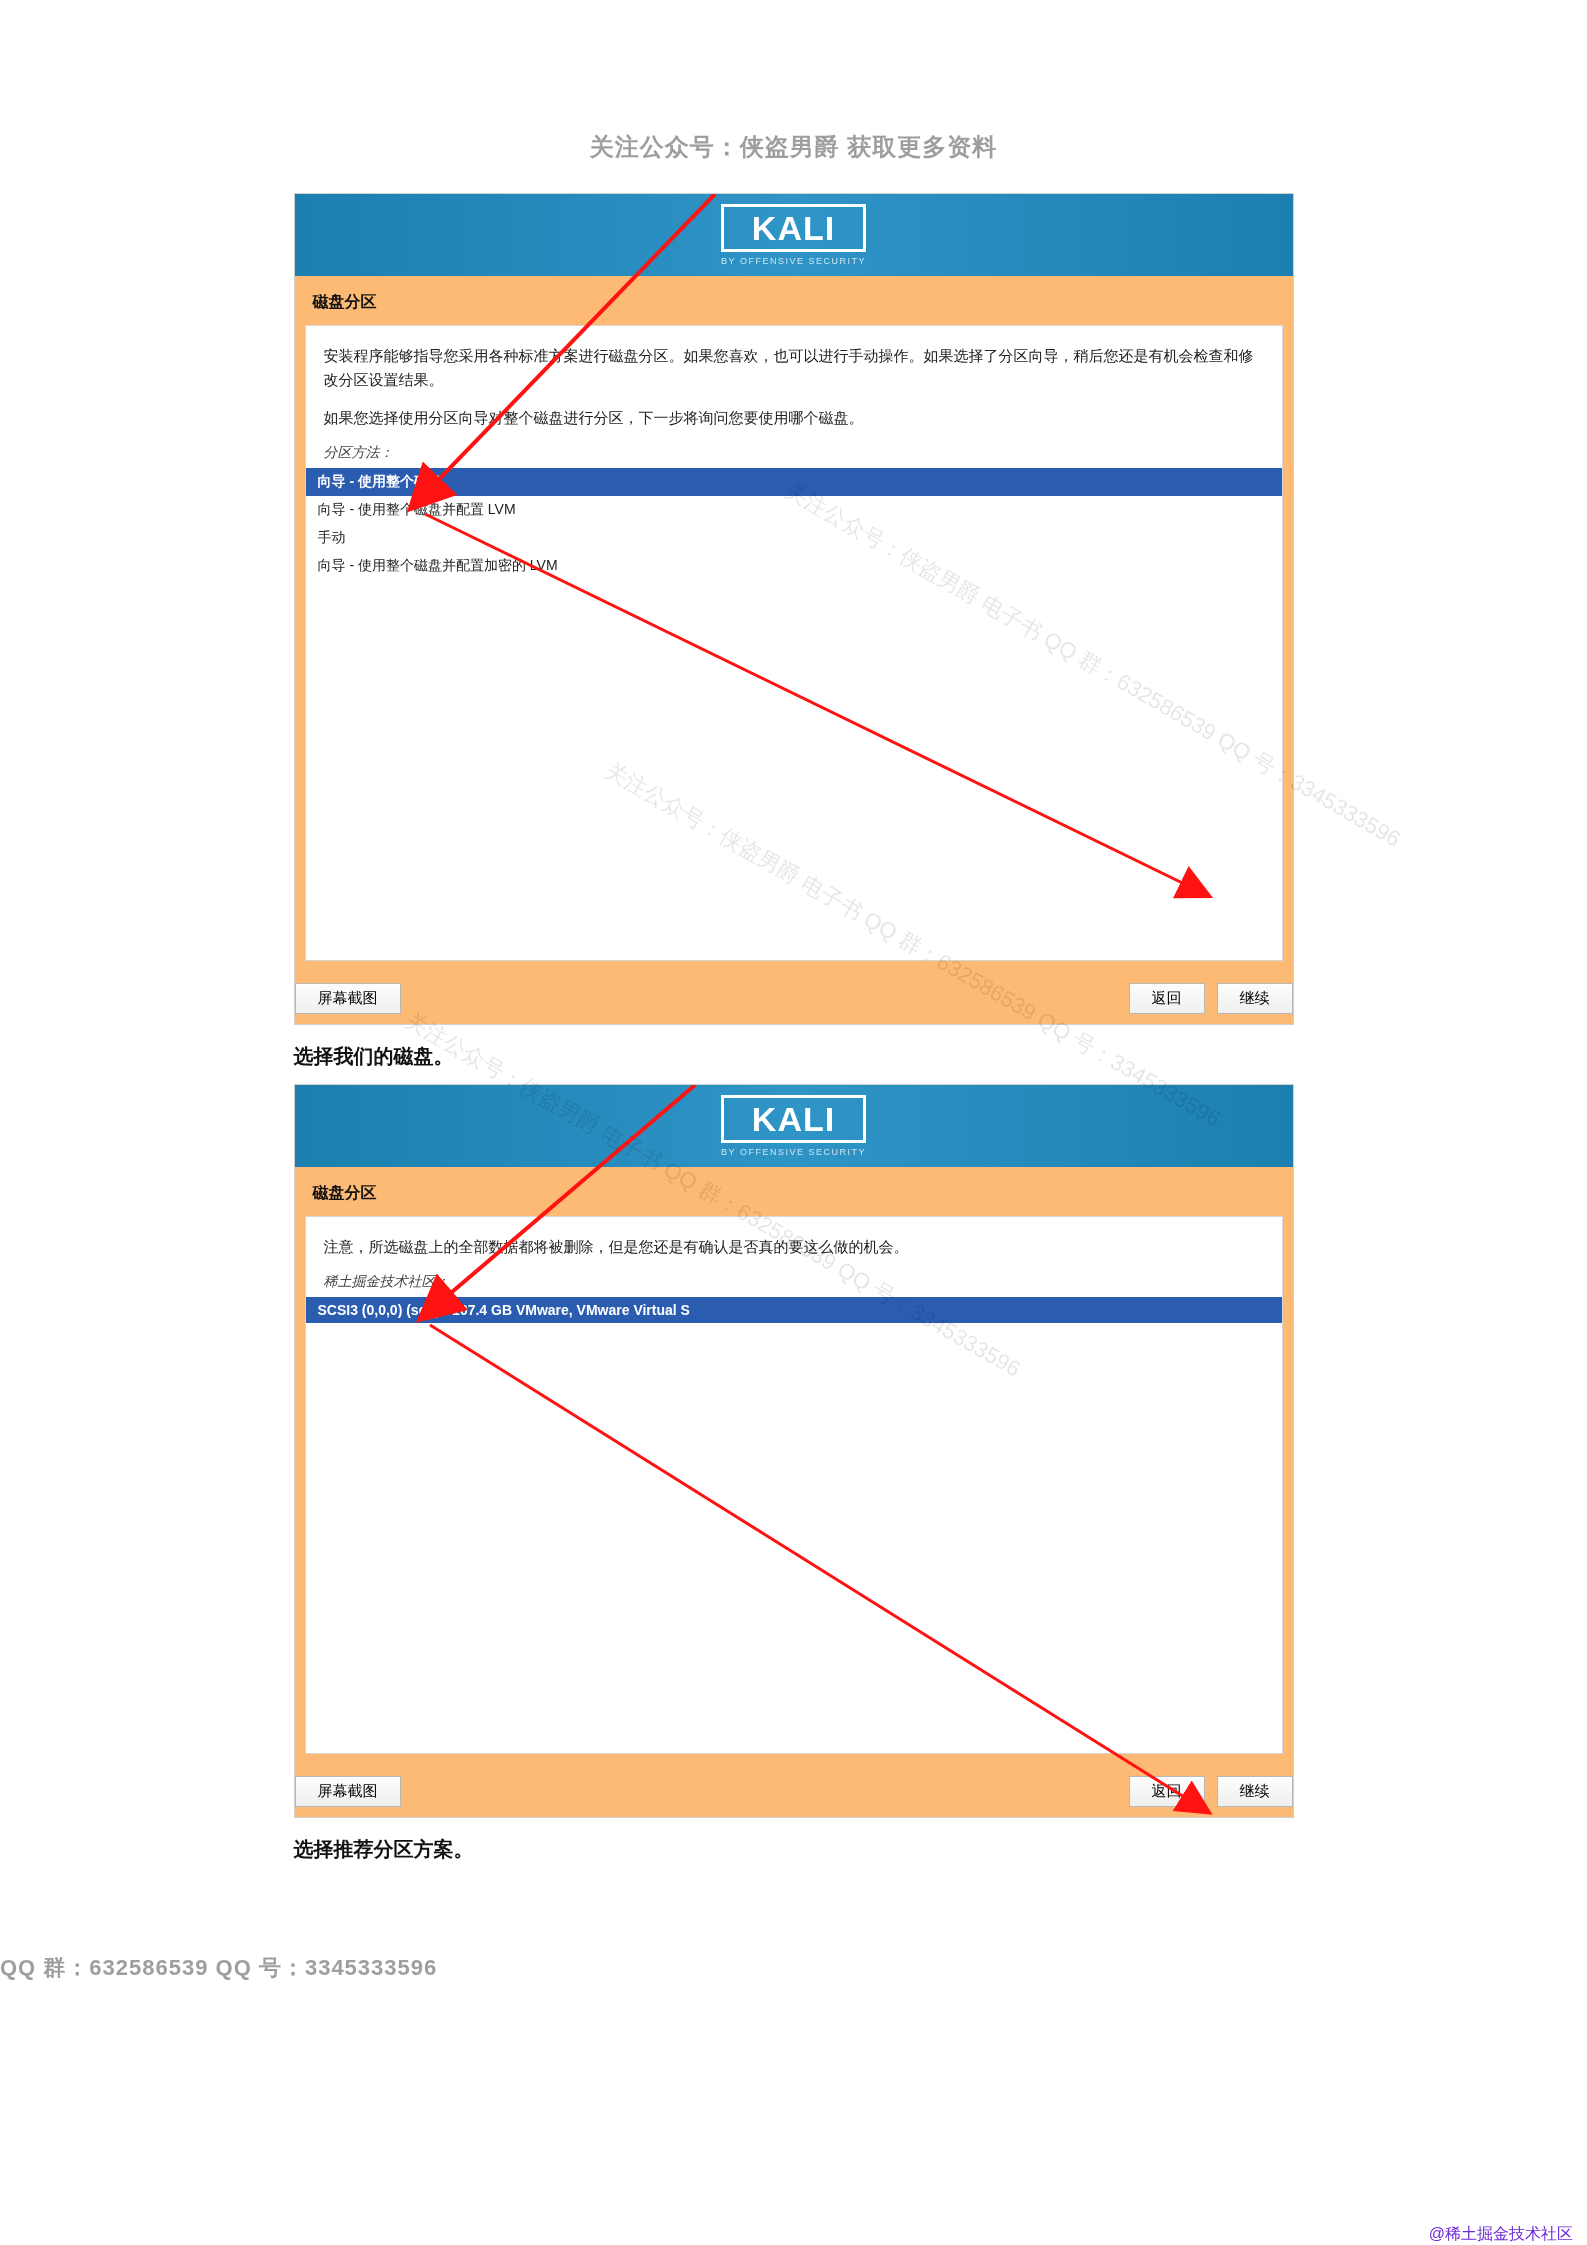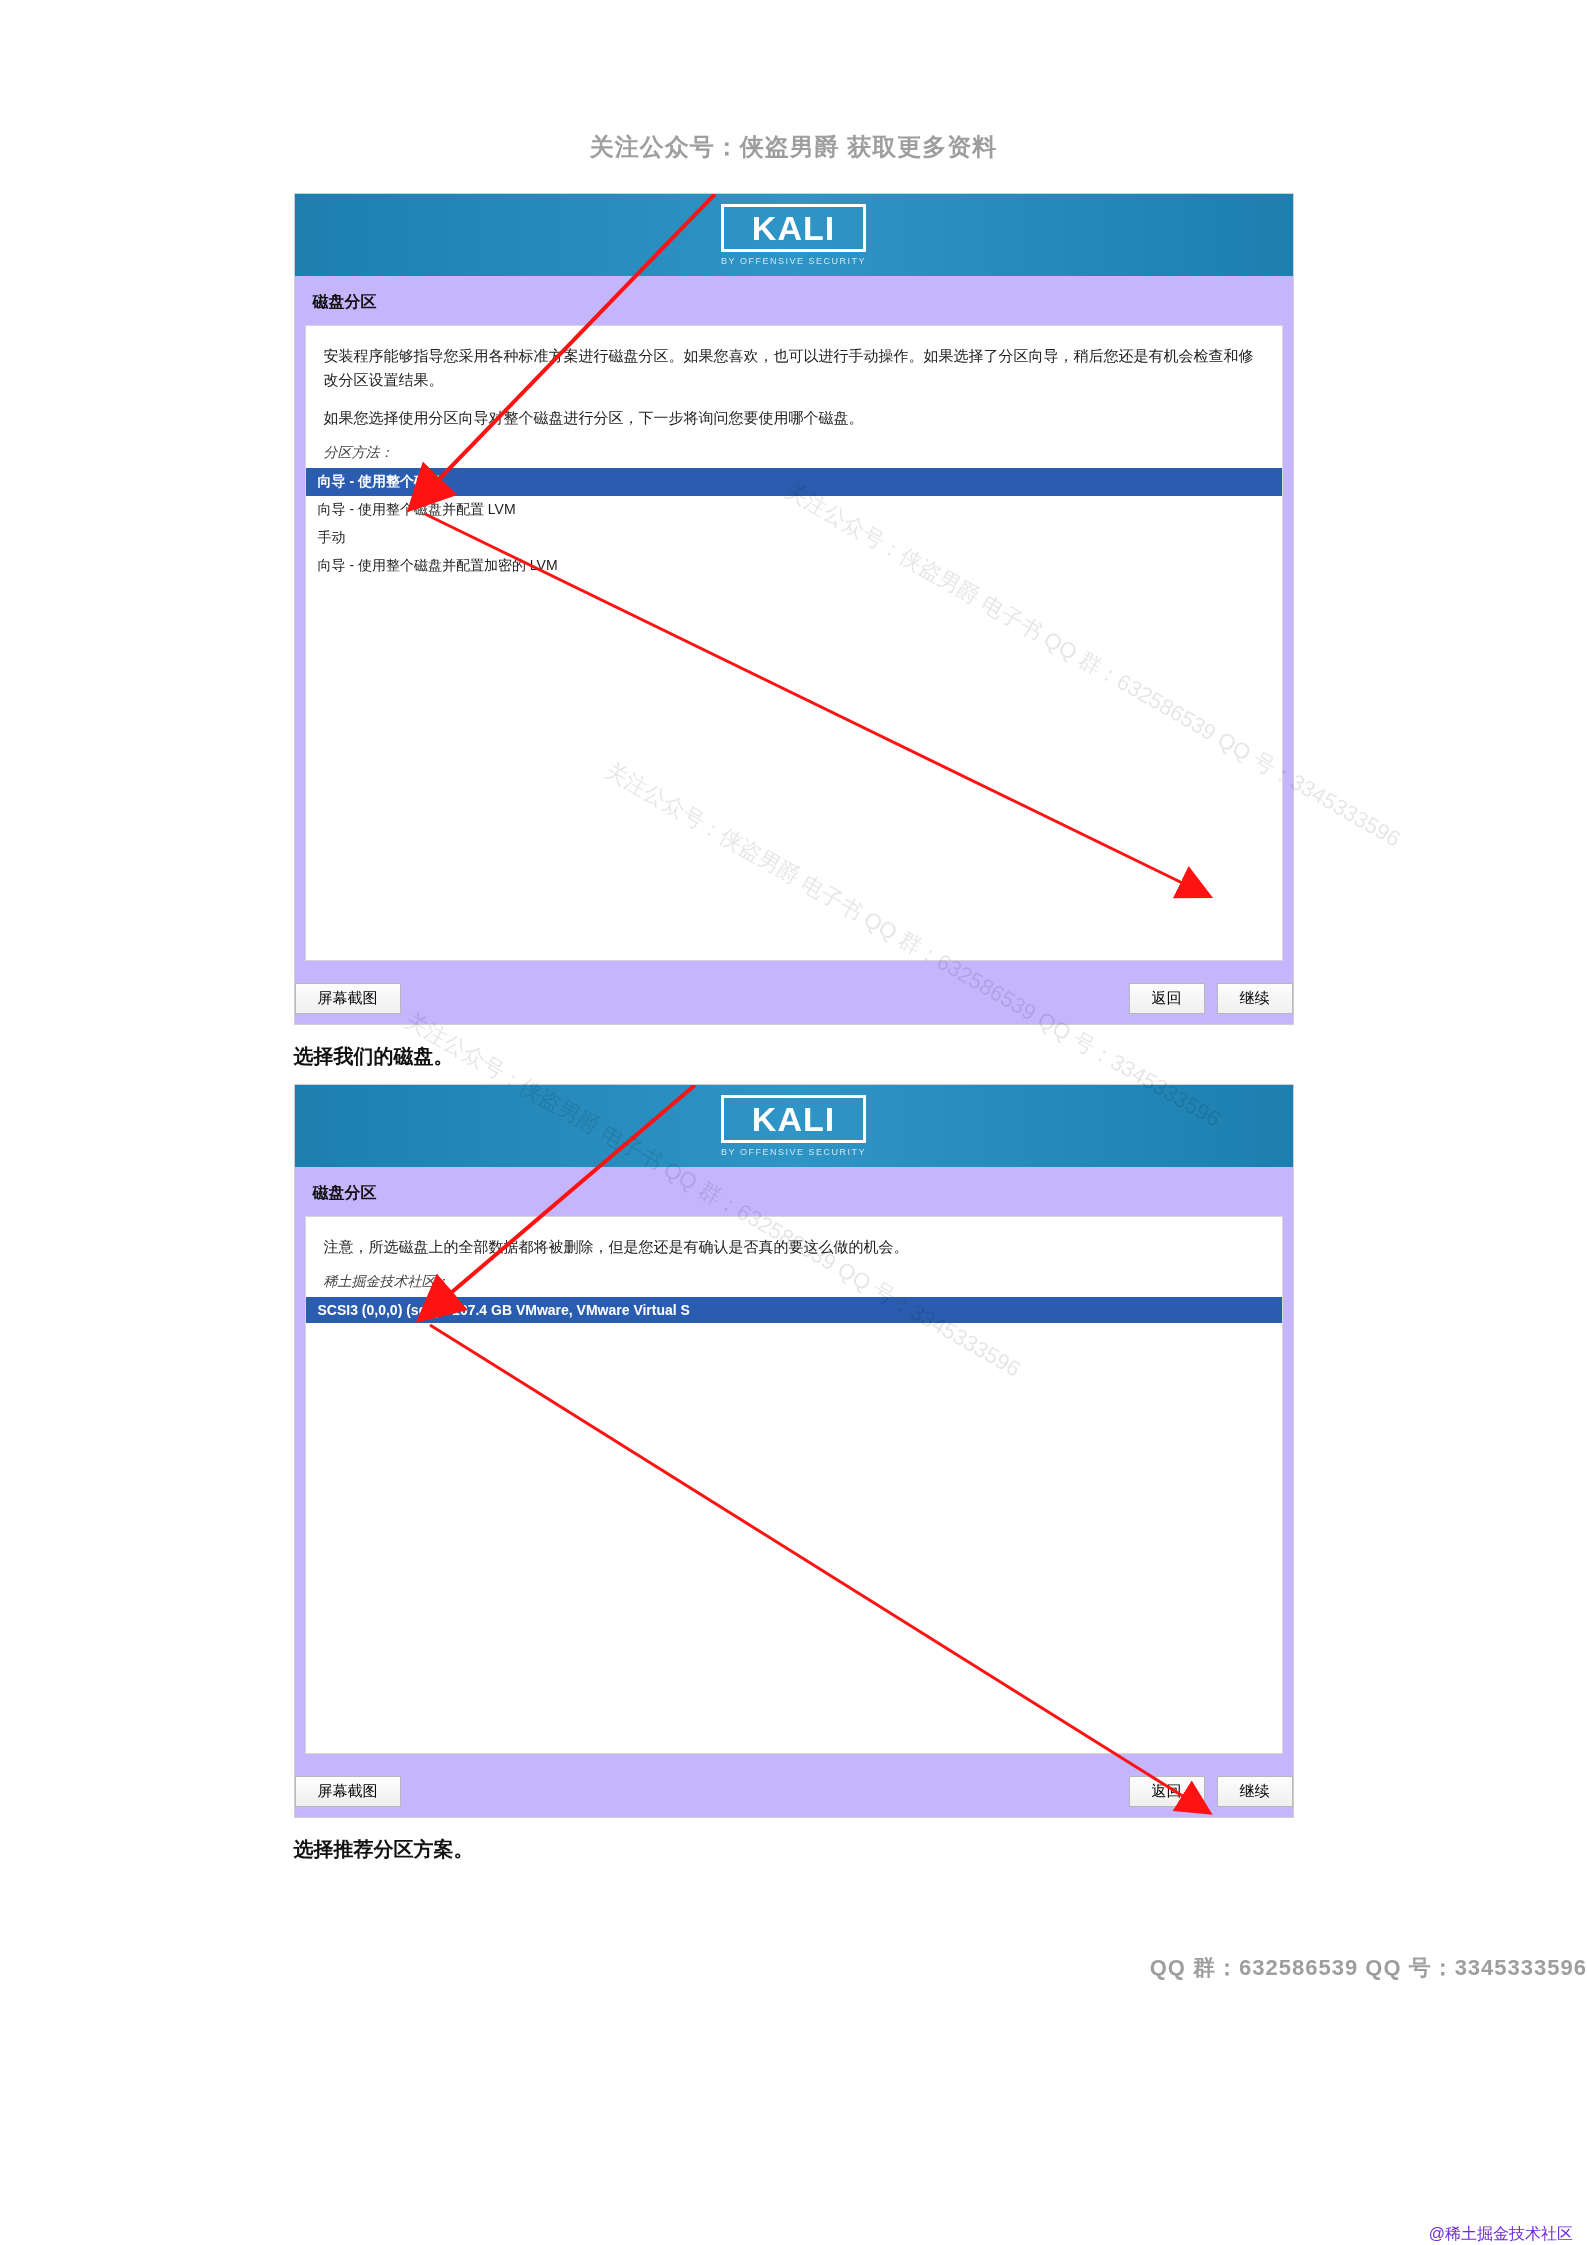--- a/index.html
+++ b/index.html
@@ -16,21 +16,21 @@
     color: #9e9e9e;
     font-size: 24px;
     font-weight: 600;
     padding: 90px 0 30px;
     letter-spacing: 1px;
     margin-top: 41px;
   }
   .doc-container { width: 1000px; margin: 0 auto; }
   .installer-panel {
     border: 1px solid #d0d0d0;
-    background: #c4b5fd;
+    background: #fdba74;
     margin-bottom: 18px;
     position: relative;
   }
   .banner {
     height: 82px;
     background: linear-gradient(90deg, #1c7fb0 0%, #2f94c6 50%, #1c7fb0 100%);
     display: flex;
     align-items: center;
     justify-content: center;
   }
@@ -100,21 +100,21 @@
     font-family: inherit;
   }
   .right-btns { display: flex; gap: 12px; }
   .caption {
     font-weight: 700;
     font-size: 20px;
     margin: 12px 0 14px;
     color: #111;
   }
   .footer-line {
-    text-align: right;
+    text-align: left;
     color: #9e9e9e;
     font-size: 22px;
     font-weight: 600;
     margin-top: 90px;
     letter-spacing: 1px;
   }
   .corner-wm {
     position: absolute;
     right: 14px;
     bottom: 0;

